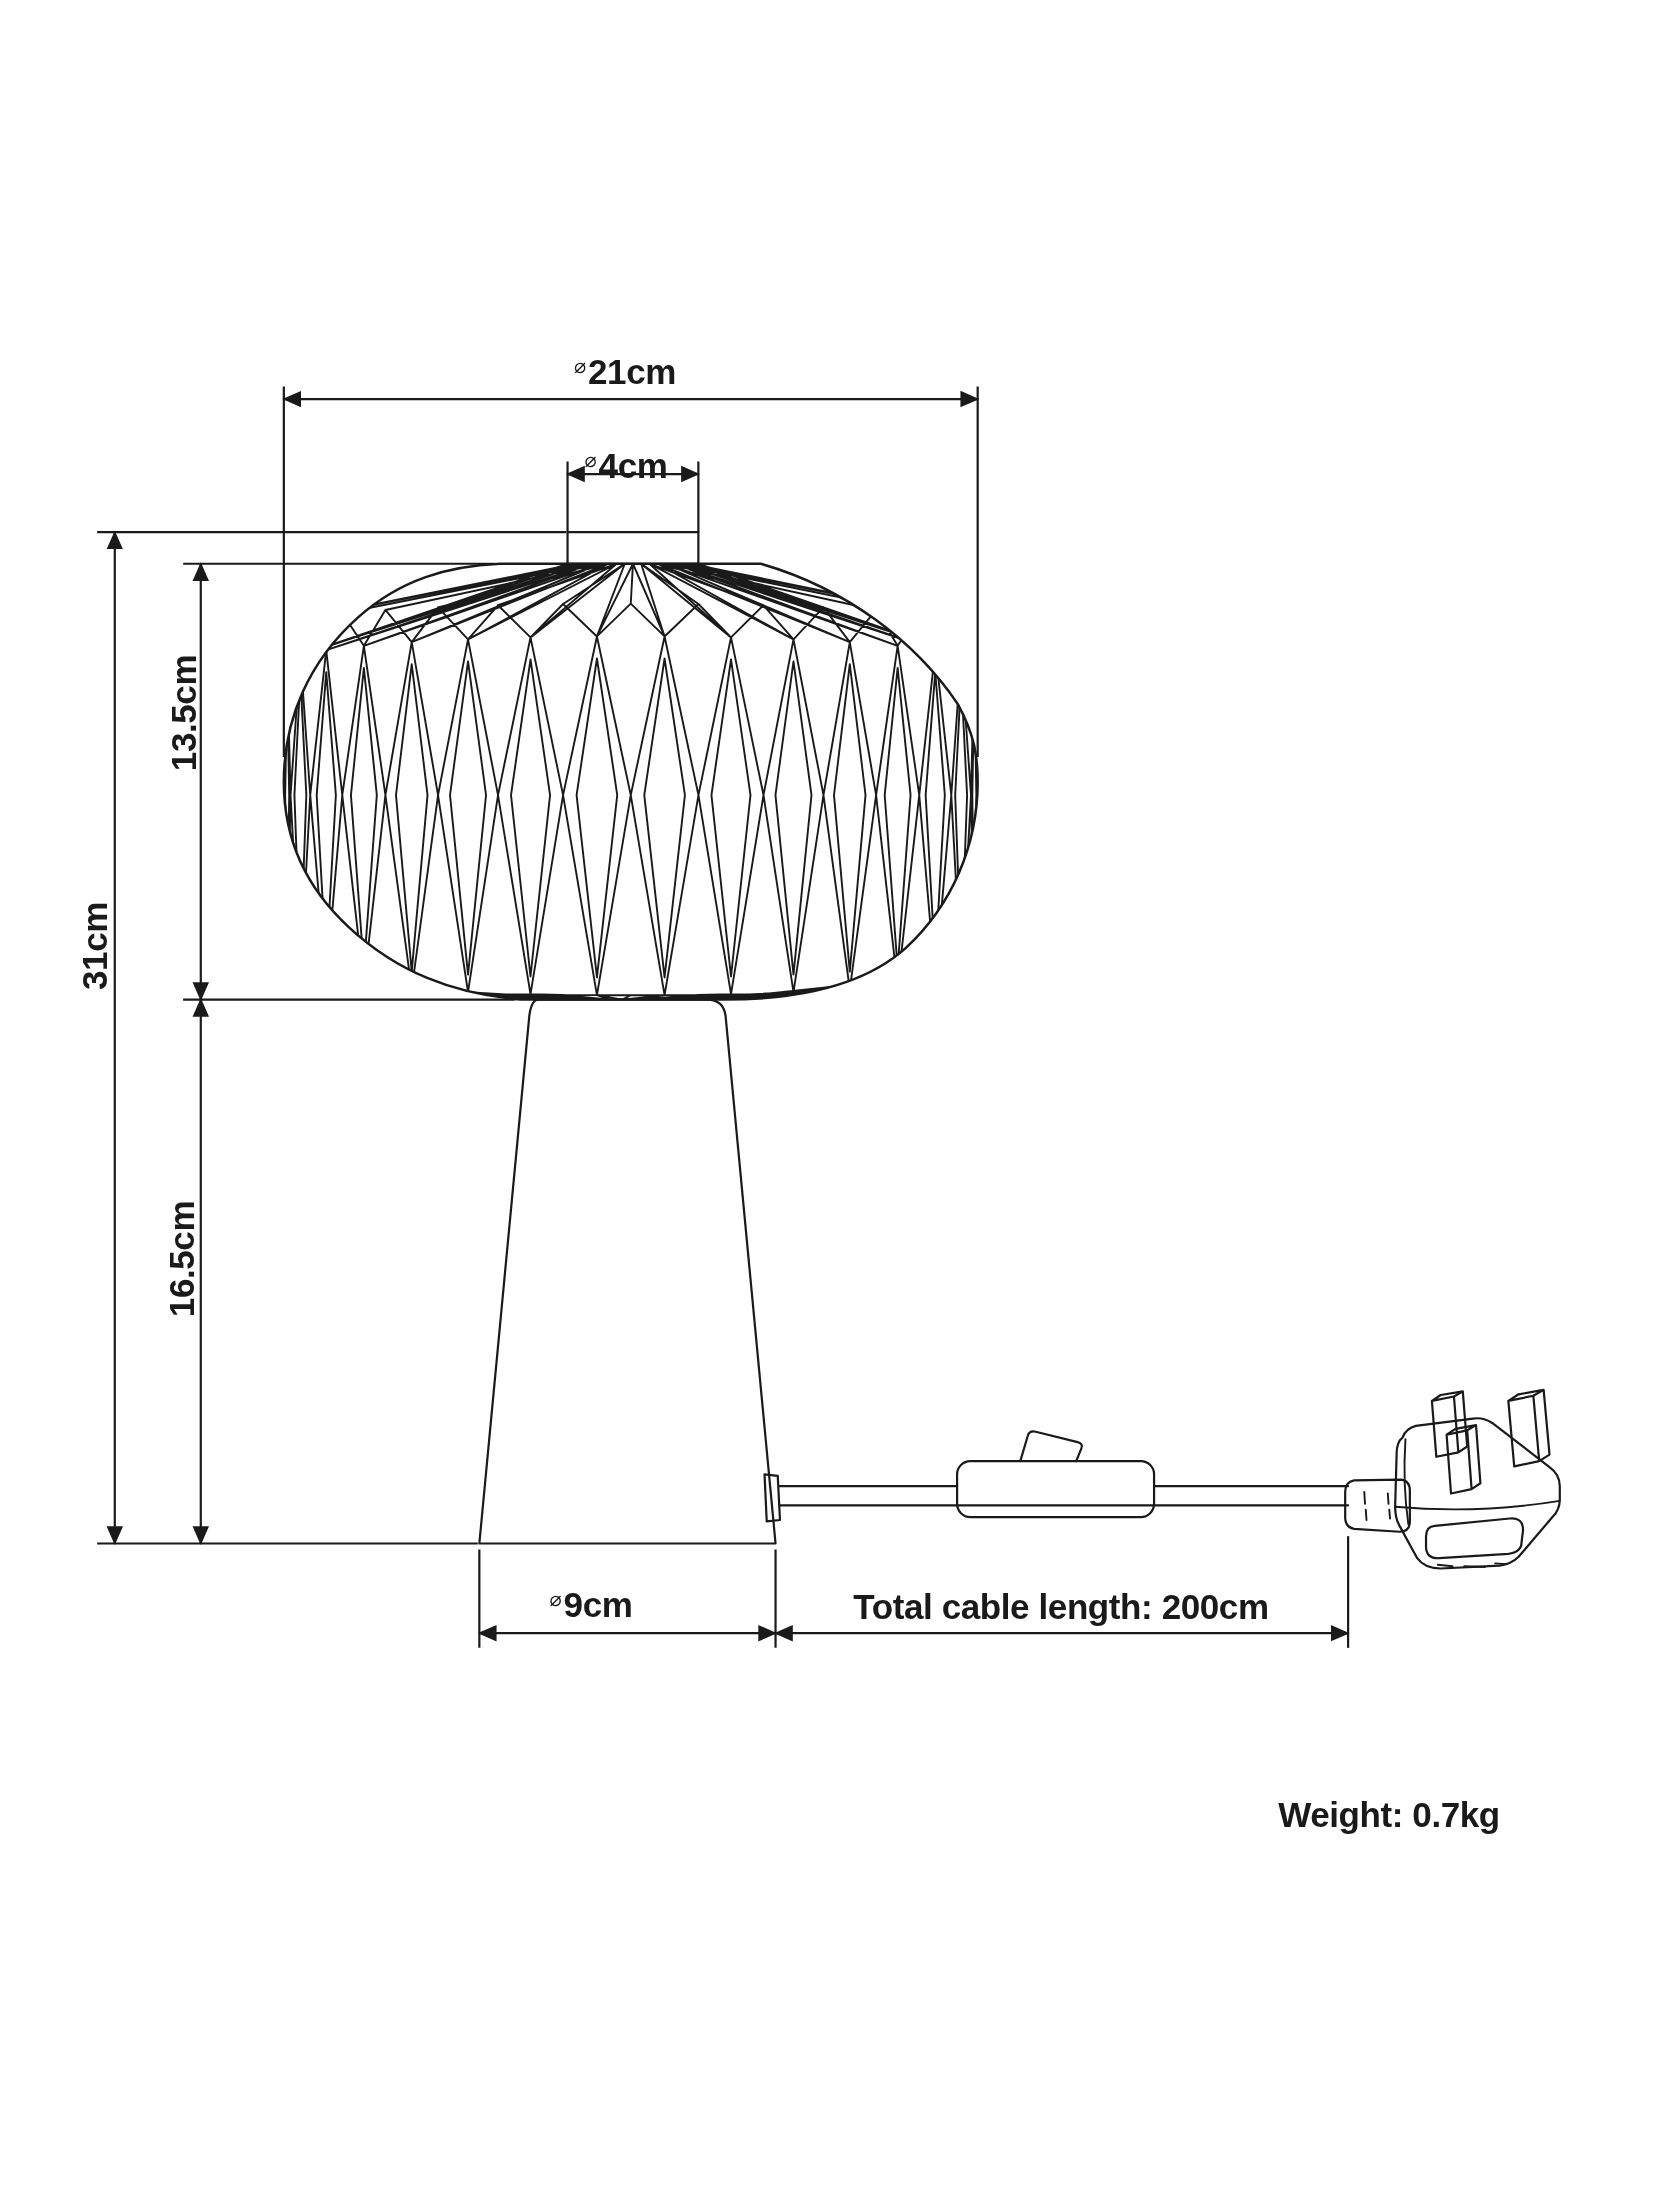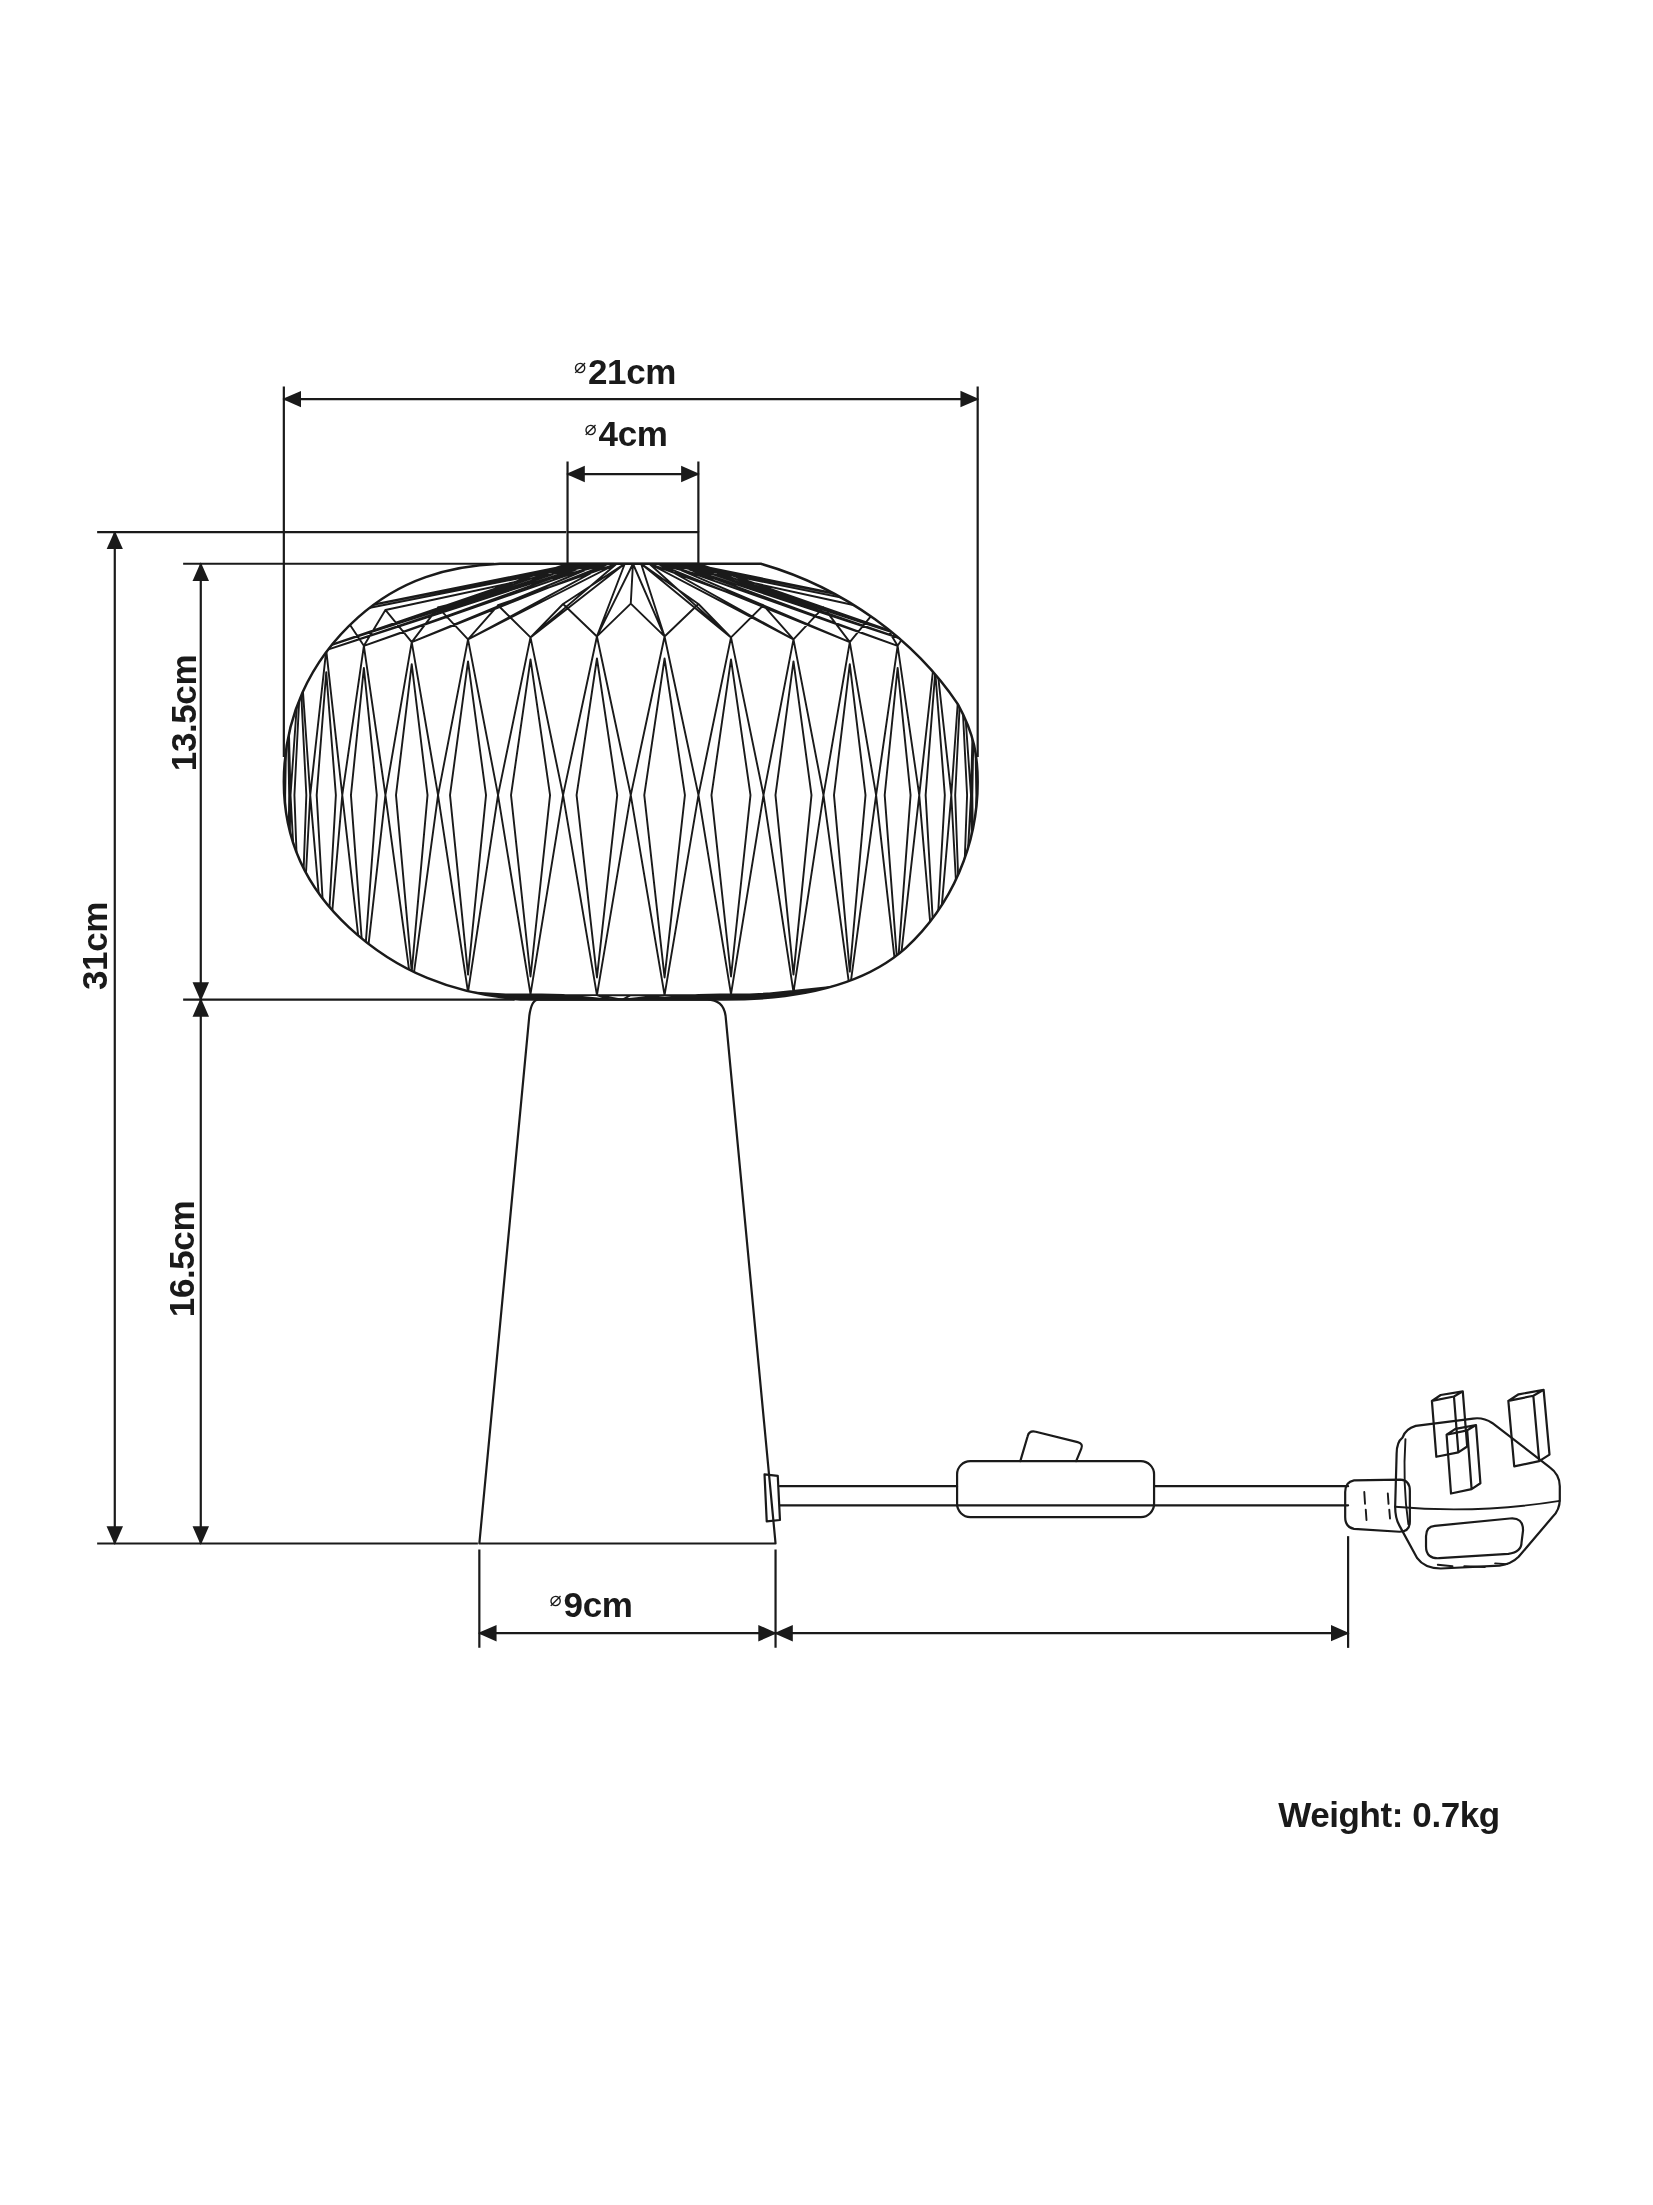--- a/index.html
+++ b/index.html
@@ -114,27 +114,28 @@
 
       <g>
         <path class="dim" d="M1834,2090 L1834,2242"></path>
         <line class="dim" x1="1055" y1="2222" x2="1834" y2="2222" marker-start="url(#arr)" marker-end="url(#arr)"></line>
       </g>
     </g>
   </svg>
 
   <div class="lbl" style="left:625px; top:372px;"><span class="dia-sym">⌀</span><span>21cm</span></div>
 
-  <div class="lbl" style="left:626px; top:434px;"><span class="dia-sym">⌀</span><span>4cm</span></div>
+  <div class="lbl" style="left:626px; top:466px;"><span class="dia-sym">⌀</span><span>4cm</span></div>
 
   <div class="lbl vert" style="left:95px; top:946px;">31cm</div>
 
   <div class="lbl vert" style="left:184px; top:713px;">13.5cm</div>
 
   <div class="lbl vert" style="left:182px; top:1259px;">16.5cm</div>
 
   <div class="lbl" style="left:591px; top:1605px;"><span class="dia-sym">⌀</span><span>9cm</span></div>
 
+  <div class="lbl" style="left:1061px; top:1607px;">Total cable length: 200cm</div>
 
   <div class="lbl" style="left:1389px; top:1815px;">Weight: 0.7kg</div>
 
 </div>
 
 
 </body></html>

